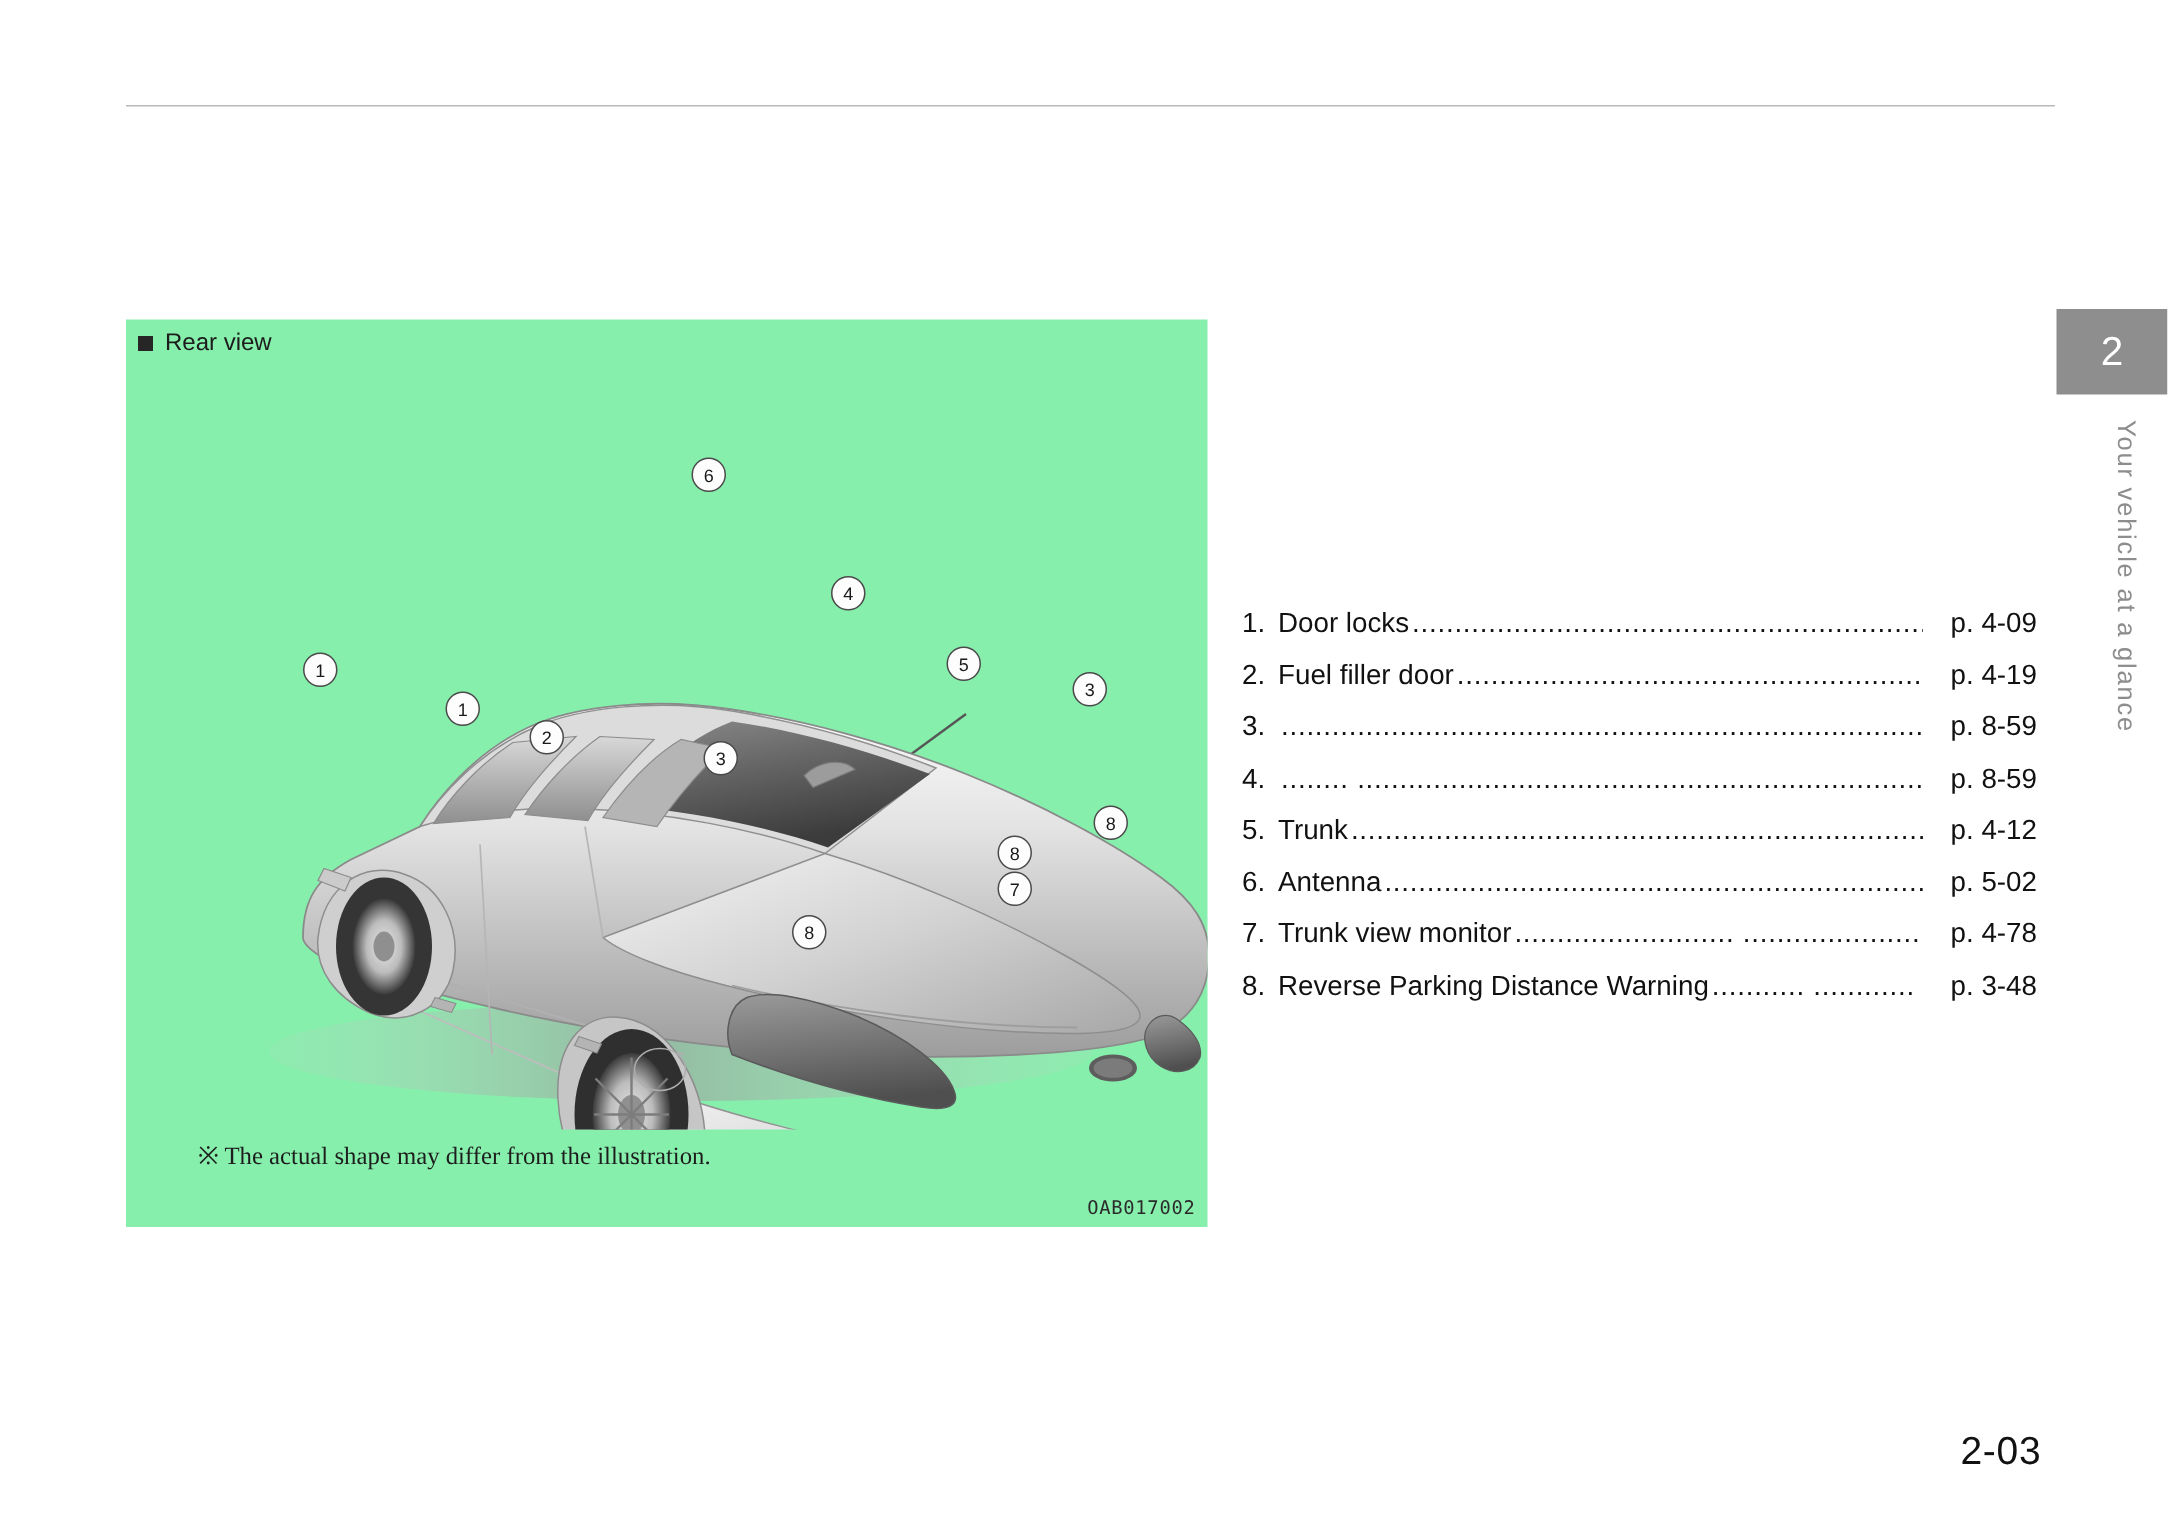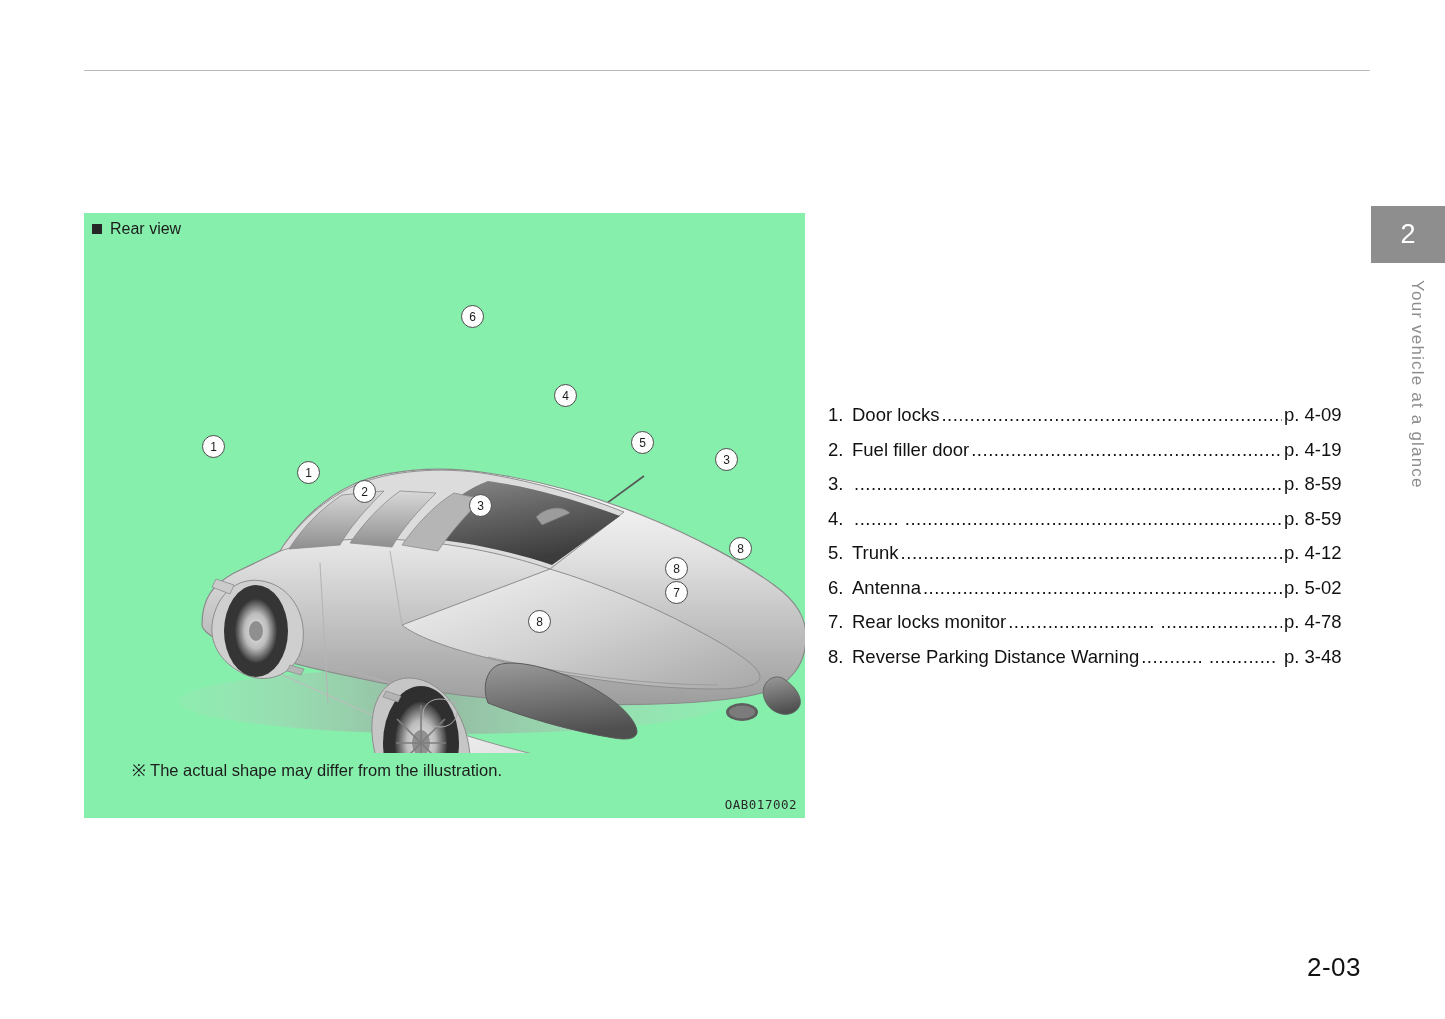--- a/index.html
+++ b/index.html
@@ -79,21 +79,21 @@
     height: 10px;
     background: #262626;
     display: inline-block;
   }
   .figure-note {
     position: absolute;
     left: 48px;
     bottom: 37px;
     font-size: 16.5px;
     color: #1d1d1d;
-    font-family: Liberation Sans, sans-serif;
+    font-family: Liberation Serif, serif;
   }
   .figure-code {
     position: absolute;
     right: 8px;
     bottom: 6px;
     font-family: "DejaVu Sans Mono", monospace;
     font-size: 12.5px;
     color: #2a2a2a;
     letter-spacing: 0.5px;
   }
@@ -148,20 +148,21 @@
     flex: 1 1 auto;
     overflow: hidden;
     white-space: nowrap;
     margin: 0 2px;
     color: #111111;
     letter-spacing: 0.5px;
     font-size: 18.5px;
   }
   .idx-page {
     flex: 0 0 auto;
+    text-align: right;
     min-width: 74px;
   }
 
   
   .page-number {
     position: absolute;
     right: 84px;
     bottom: 36px;
     font-size: 26px;
     color: #111111;
@@ -366,21 +367,21 @@
 
   <div class="index-row">
     <span class="idx-num">6.</span>
     <span class="idx-label">Antenna</span>
     <span class="idx-dots">............................................................................................</span>
     <span class="idx-page">p. 5-02</span>
   </div>
 
   <div class="index-row">
     <span class="idx-num">7.</span>
-    <span class="idx-label">Rear locks monitor</span>
+    <span class="idx-label">Trunk view monitor</span>
     <span class="idx-dots">.......................... ........................</span>
     <span class="idx-page">p. 4-78</span>
   </div>
 
   <div class="index-row">
     <span class="idx-num">8.</span>
     <span class="idx-label">Reverse Parking Distance Warning</span>
     <span class="idx-dots">........... ............</span>
     <span class="idx-page">p. 3-48</span>
   </div>

